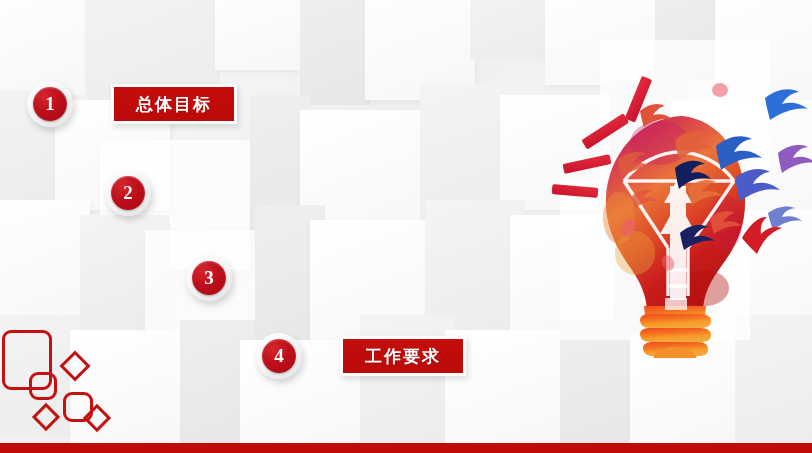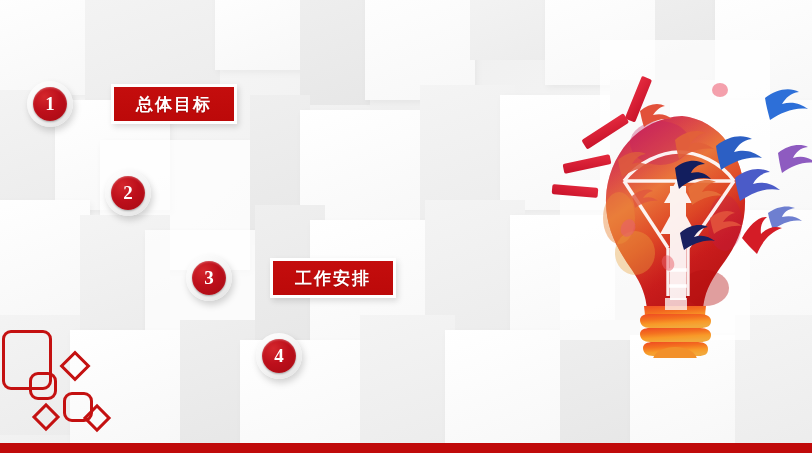--- a/index.html
+++ b/index.html
@@ -254,31 +254,31 @@
         </div>
     </div>
   </div>
 
   <div class="row" style="left:186px;top:255px;">
     <div class="badge">
       <div class="inner">
           <span class="num">3</span>
         </div>
     </div>
+  </div>
+
+  <div class="row" style="left:256px;top:333px;">
+    <div class="badge">
+      <div class="inner">
+          <span class="num">4</span>
+        </div>
+    </div>
     <div class="label-bar">
       <div class="fill">
-          <span class="txt">工作安排</span>
-        </div>
-    </div>
-  </div>
-
-  <div class="row" style="left:256px;top:333px;">
-    <div class="badge">
-      <div class="inner">
-          <span class="num">4</span>
+          <span class="txt">工作要求</span>
         </div>
     </div>
   </div>
 
   <div class="deco rsq" style="left:2px;top:330px;width:50px;height:60px;"></div>
   <div class="deco rsq" style="left:29px;top:372px;width:28px;height:28px;"></div>
   <div class="deco diamond" style="left:64px;top:355px;width:22px;height:22px;"></div>
   <div class="deco rsq" style="left:63px;top:392px;width:30px;height:30px;"></div>
   <div class="deco diamond" style="left:36px;top:407px;width:20px;height:20px;"></div>
   <div class="deco diamond" style="left:87px;top:408px;width:20px;height:20px;"></div>

